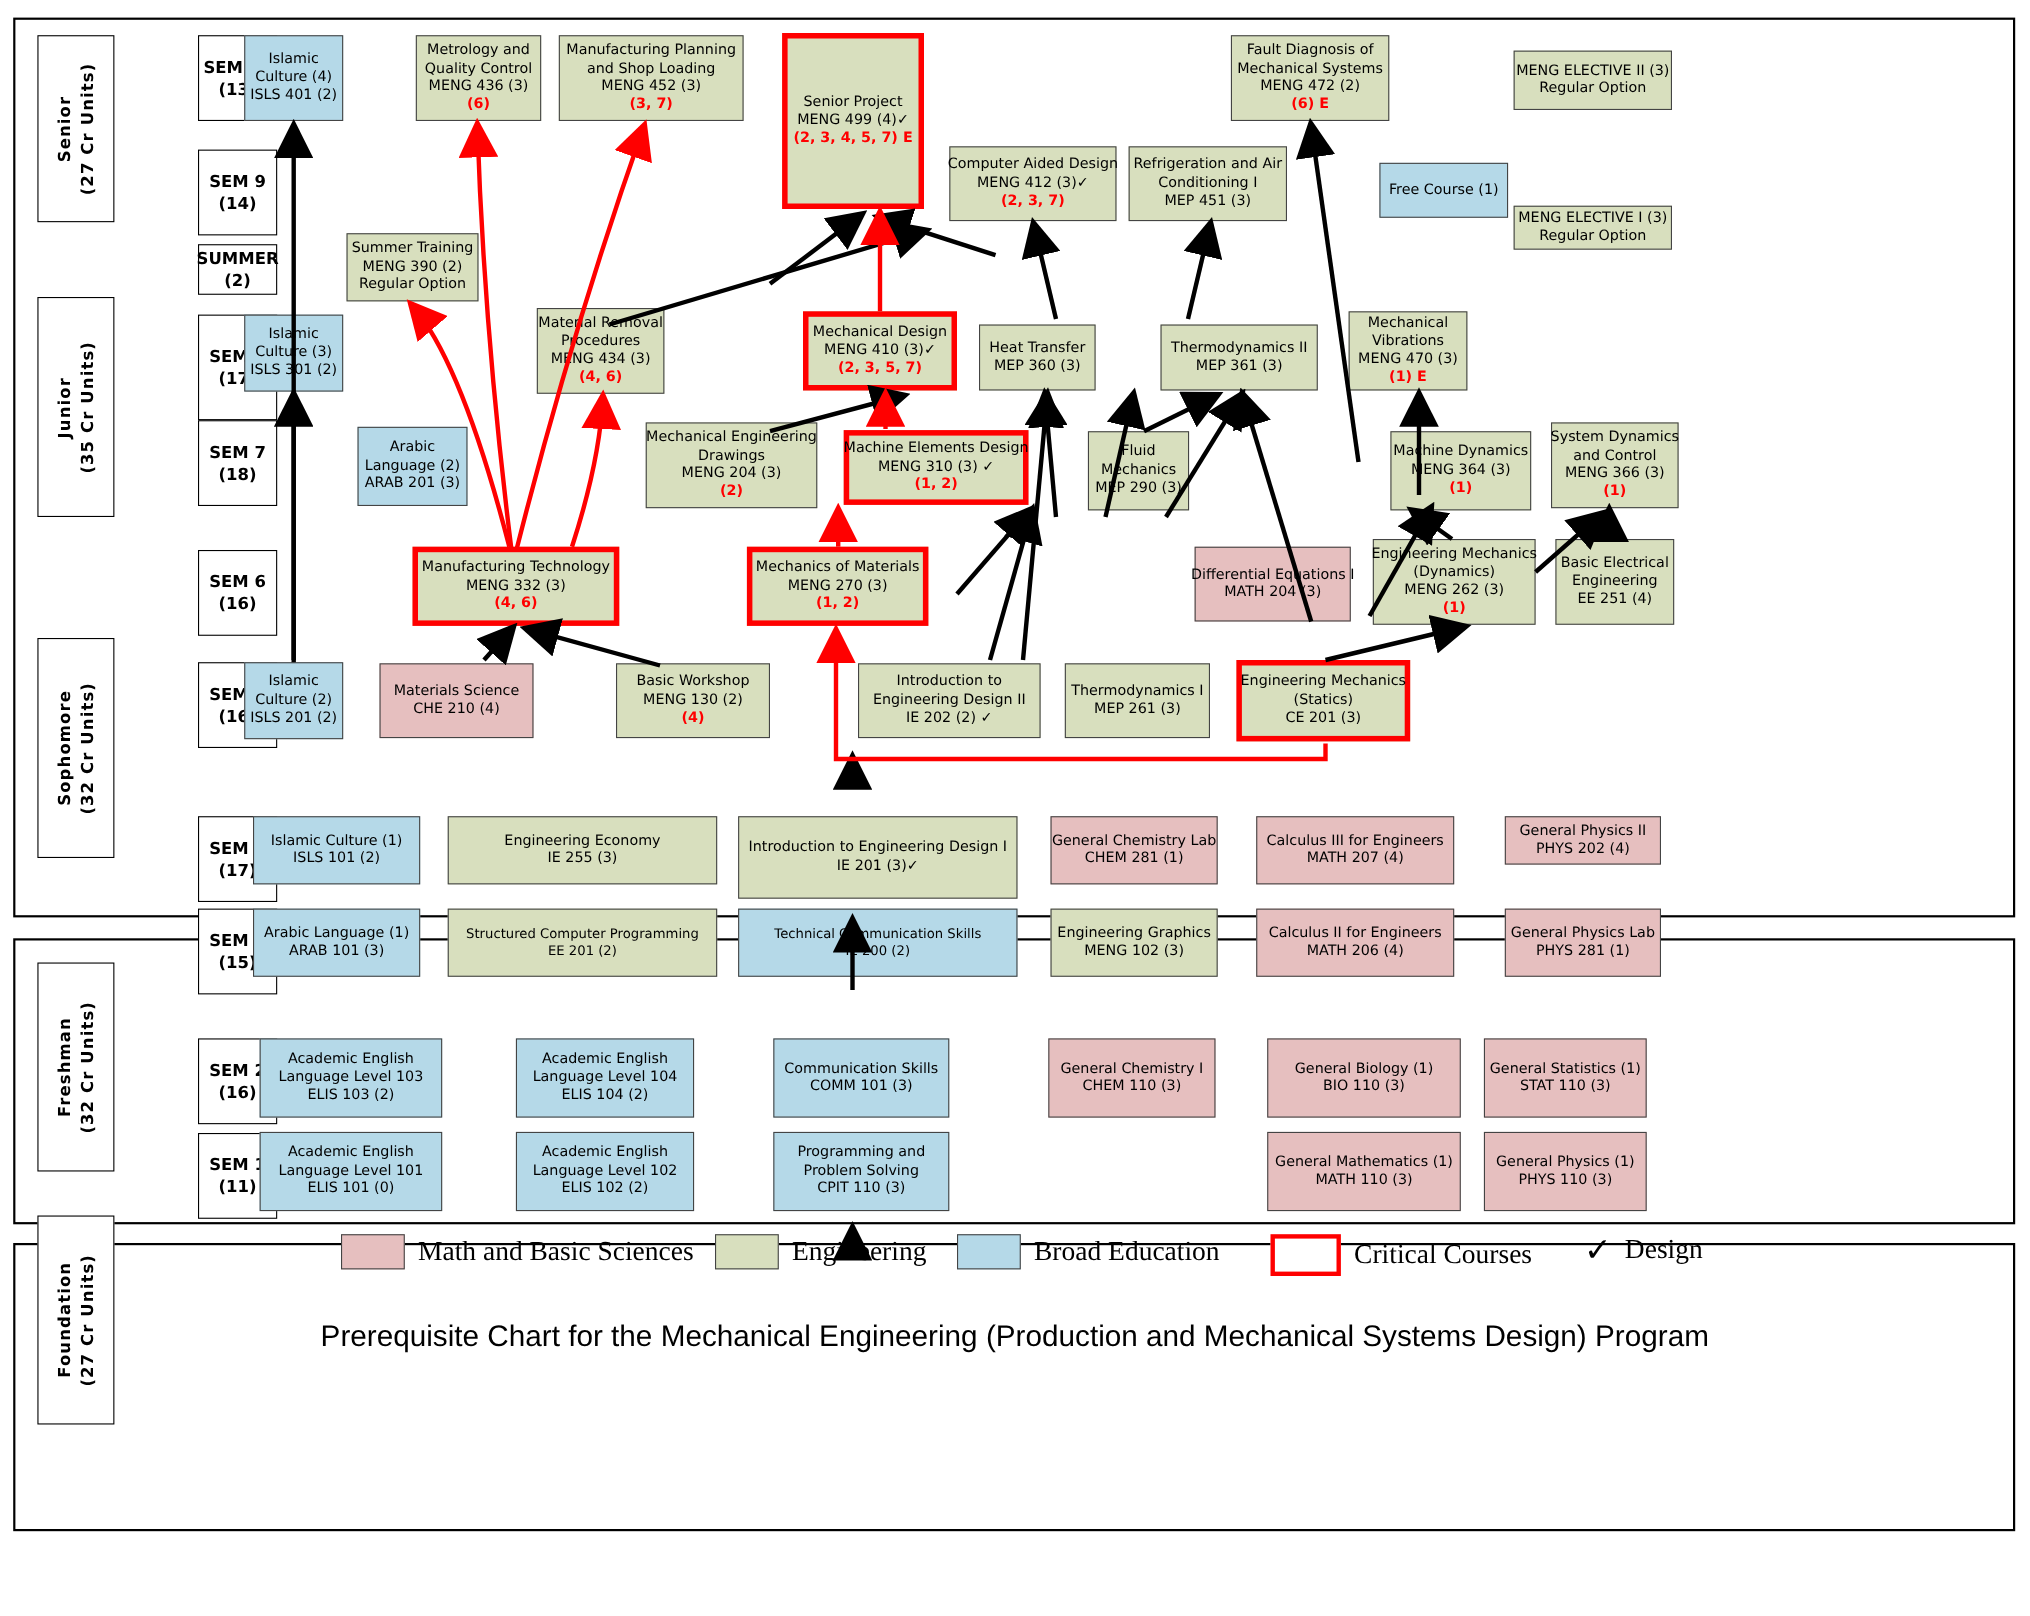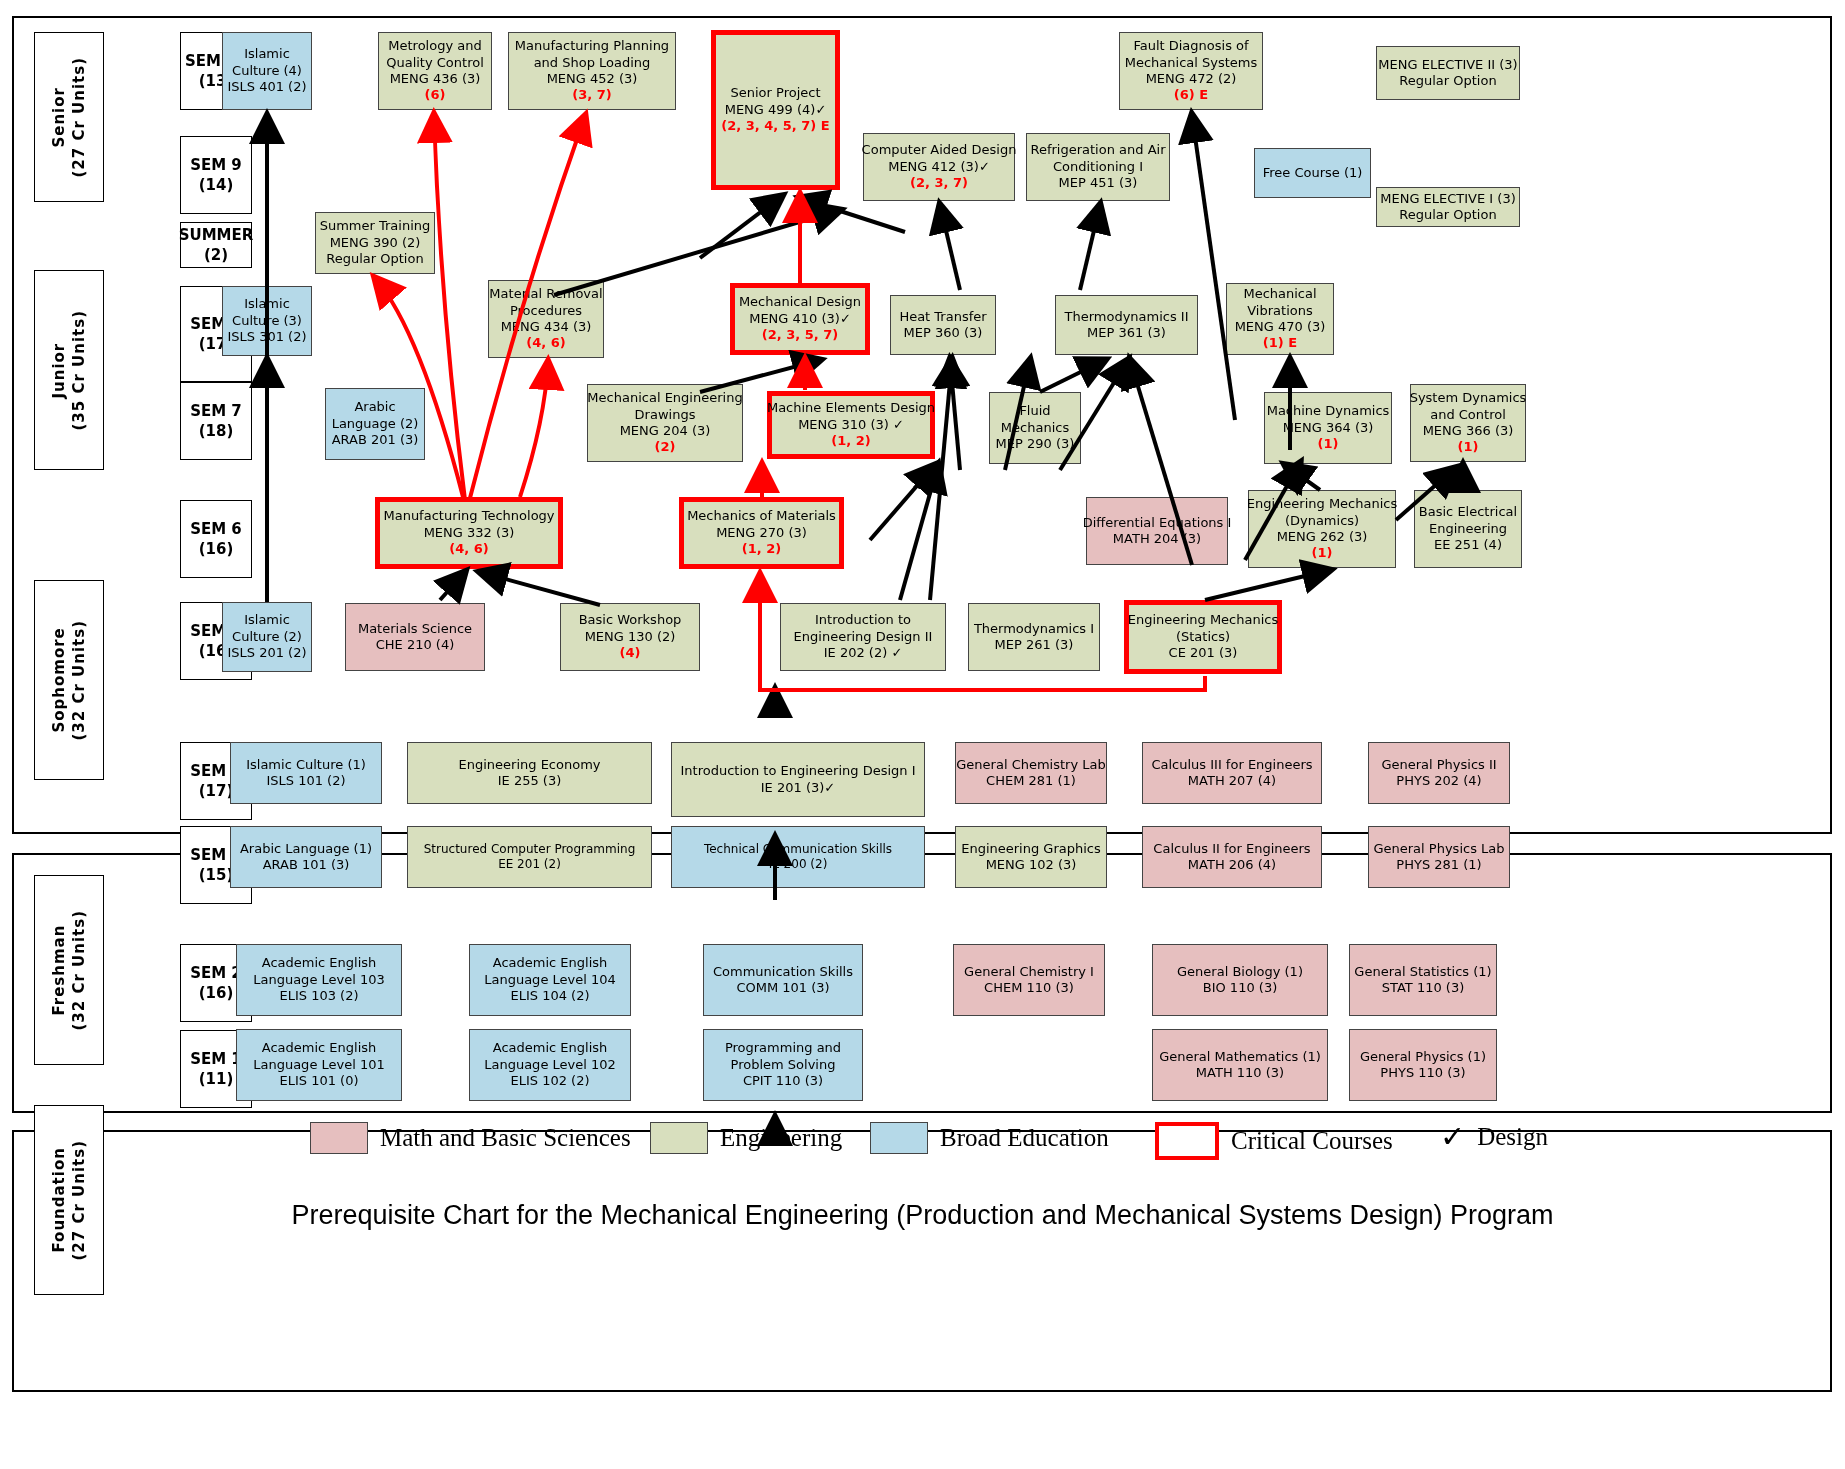--- a/index.html
+++ b/index.html
@@ -291,21 +291,21 @@
         <span class="ln">IE 201 (3)✓</span>
       </div>
       <div class="course sci" style="left: 955px; top: 742px; width: 152px; height: 62px; font-size: 13px;">
         <span class="ln">General Chemistry Lab</span>
         <span class="ln">CHEM 281 (1)</span>
       </div>
       <div class="course sci" style="left: 1142px; top: 742px; width: 180px; height: 62px; font-size: 13px;">
         <span class="ln">Calculus III for Engineers</span>
         <span class="ln">MATH 207 (4)</span>
       </div>
-      <div class="course sci" style="left: 1368px; top: 742px; width: 142px; height: 62px; font-size: 13px;">
+      <div class="course sci" style="left: 1368px; top: 742px; width: 142px; height: 44px; font-size: 13px;">
         <span class="ln">General Physics II</span>
         <span class="ln">PHYS 202 (4)</span>
       </div>
       <div class="course bro" style="left: 230px; top: 826px; width: 152px; height: 62px; font-size: 13px;">
         <span class="ln">Arabic Language (1)</span>
         <span class="ln">ARAB 101 (3)</span>
       </div>
       <div class="course eng" style="left: 407px; top: 826px; width: 245px; height: 62px; font-size: 12px;">
         <span class="ln">Structured Computer Programming</span>
         <span class="ln">EE 201 (2)</span>

